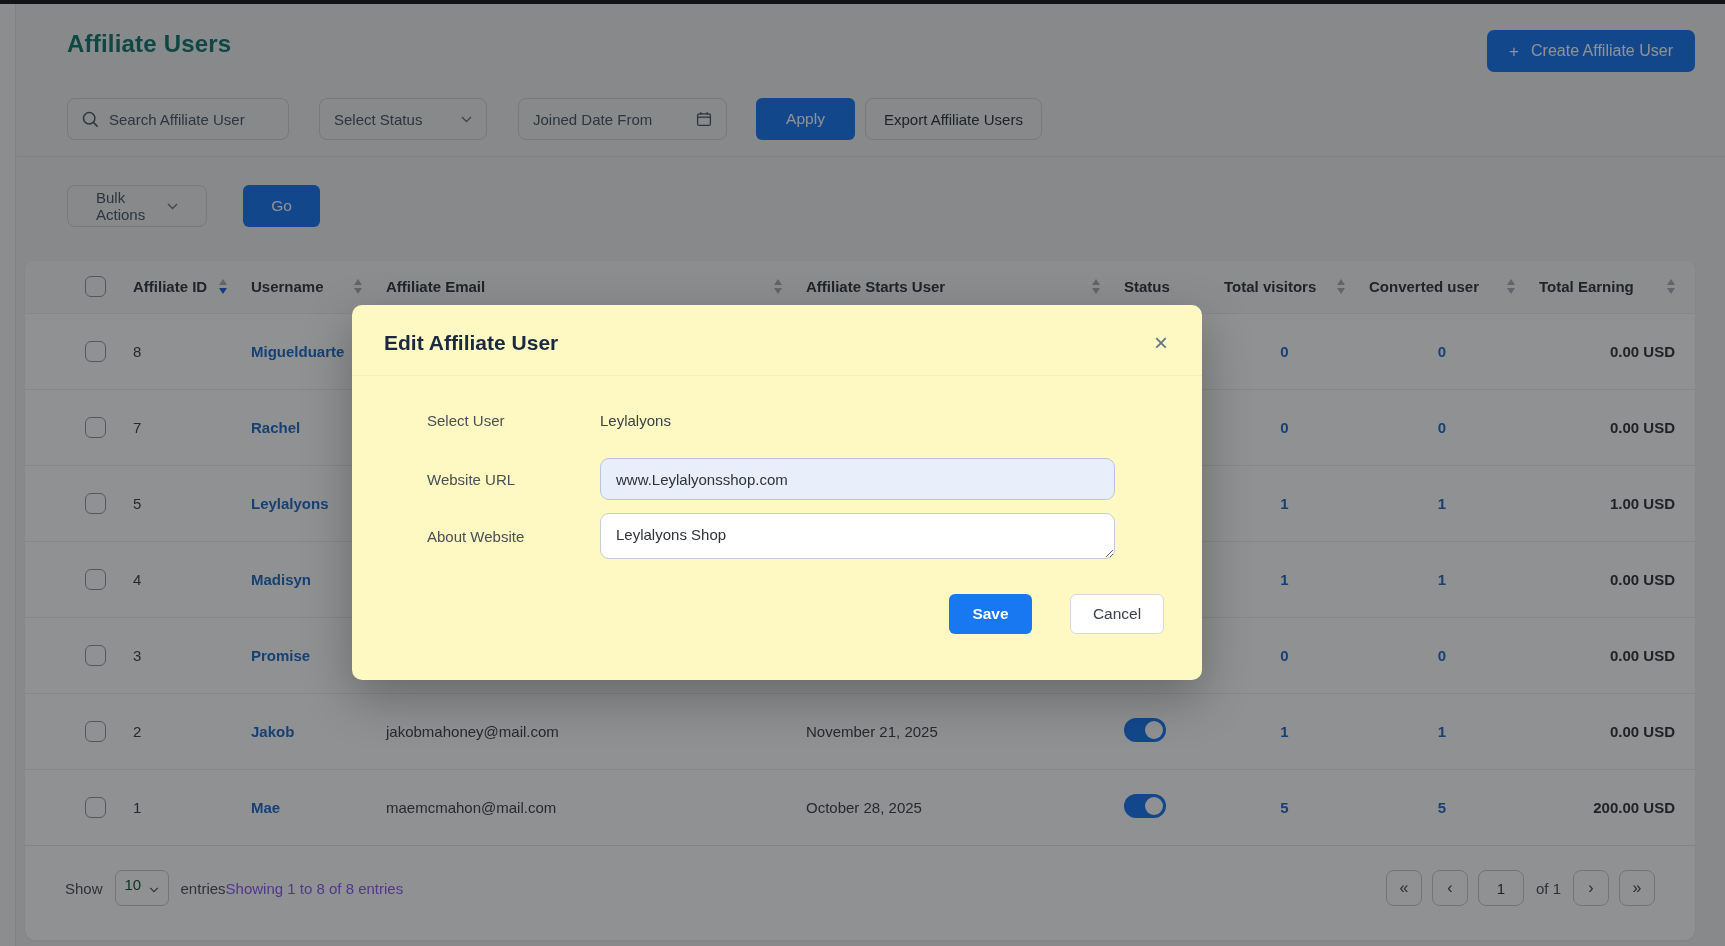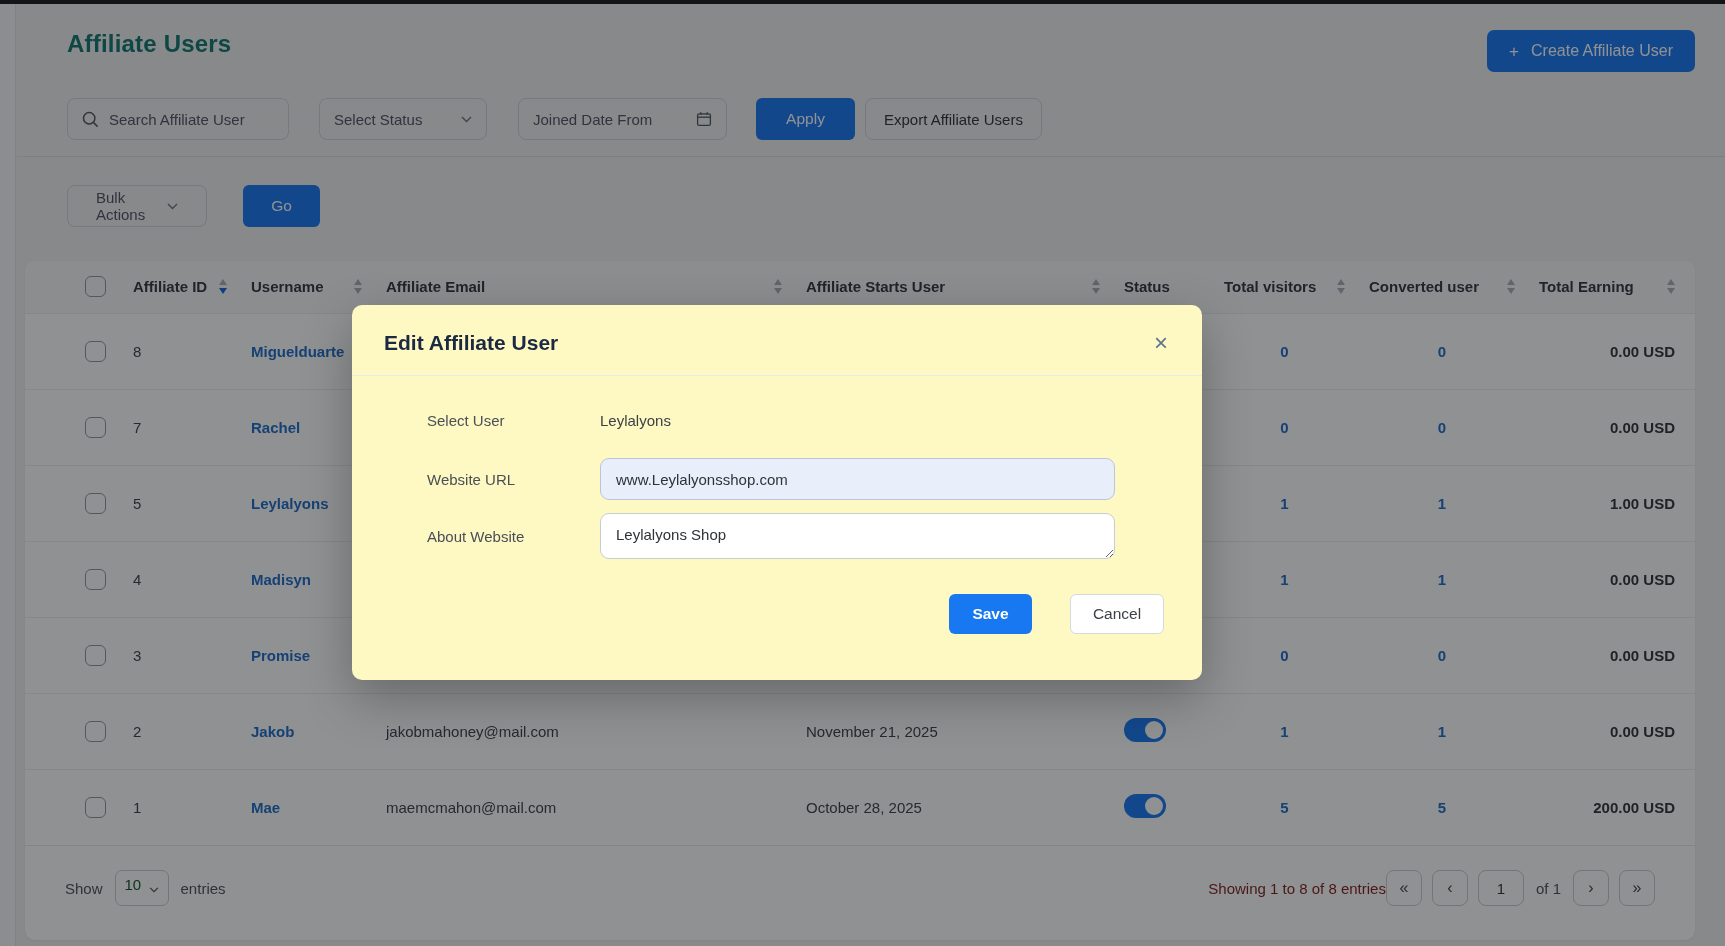--- a/index.html
+++ b/index.html
@@ -57,21 +57,21 @@
   .sort .up { border-bottom:6px solid #a8aeb7; }
   .sort .down { border-top:6px solid #a8aeb7; }
   .sort.desc .down { border-top-color:#1565d8; }
   .toggle { position:relative; display:inline-block; width:42px; height:24px; border-radius:12px; background:#1778f2; cursor:pointer; }
   .toggle .knob { position:absolute; top:3px; right:3px; width:18px; height:18px; border-radius:50%; background:#fff; }
 
   
   .card-footer { display:flex; align-items:center; padding:24px 40px 34px 40px; border-top:1px solid #e6e8eb; font-size:15px; color:#4b5158; }
   .show-group { display:flex; align-items:center; gap:12px; }
   .per-page { width:54px; height:36px; border:1px solid #c8ccd2; border-radius:7px; display:flex; align-items:flex-end; justify-content:space-between; padding:12px 9px; color:#14532d; cursor:pointer; }
-  .summary { flex:1; text-align:right; color:#7f1d1d; }
+  .summary { flex:1; text-align:left; color:#8b5cf6; }
   .pager { display:flex; align-items:center; gap:10px; }
   .pg-btn { width:36px; height:36px; border:1px solid #c8ccd2; border-radius:8px; background:transparent; color:#3f454d; font-size:16px; cursor:pointer; font-family:inherit; }
   .pg-input { width:46px; height:36px; border:1px solid #c8ccd2; border-radius:8px; text-align:center; font-size:15px; color:#2f3338; background:transparent; font-family:inherit; }
   .of-label { color:#4b5158; margin:0 2px; }
 
   
   .overlay { position:absolute; inset:0; background:rgba(13,15,18,0.46); z-index:50; }
   .modal { position:absolute; left:352px; top:305px; width:850px; background:#fef9c3; border-radius:10px; z-index:60; box-shadow:0 18px 50px rgba(0,0,0,.28); }
   .modal-header { display:flex; justify-content:space-between; align-items:center; padding:26px 34px 20px 32px; border-bottom:1px solid #e8eaee; }
   .modal-title { font-size:21px; font-weight:700; color:#1b2942; }

